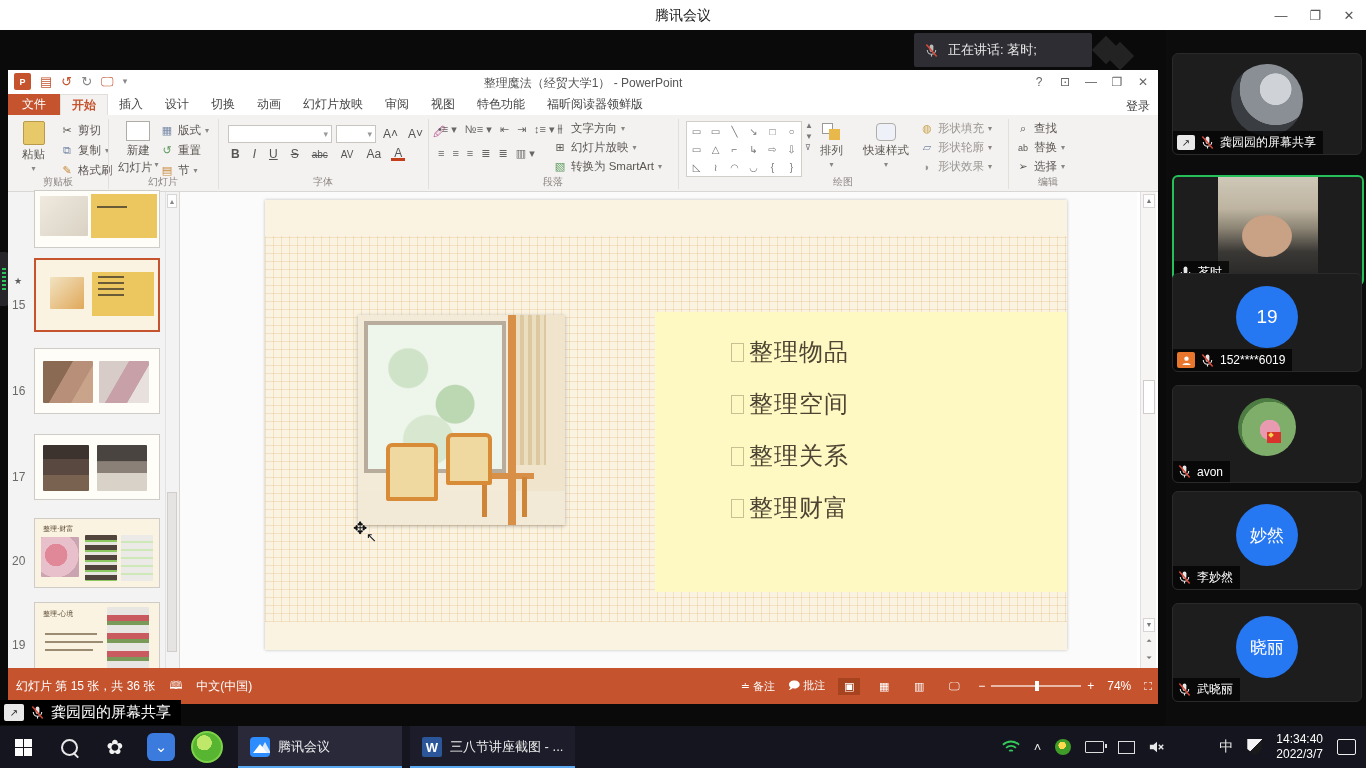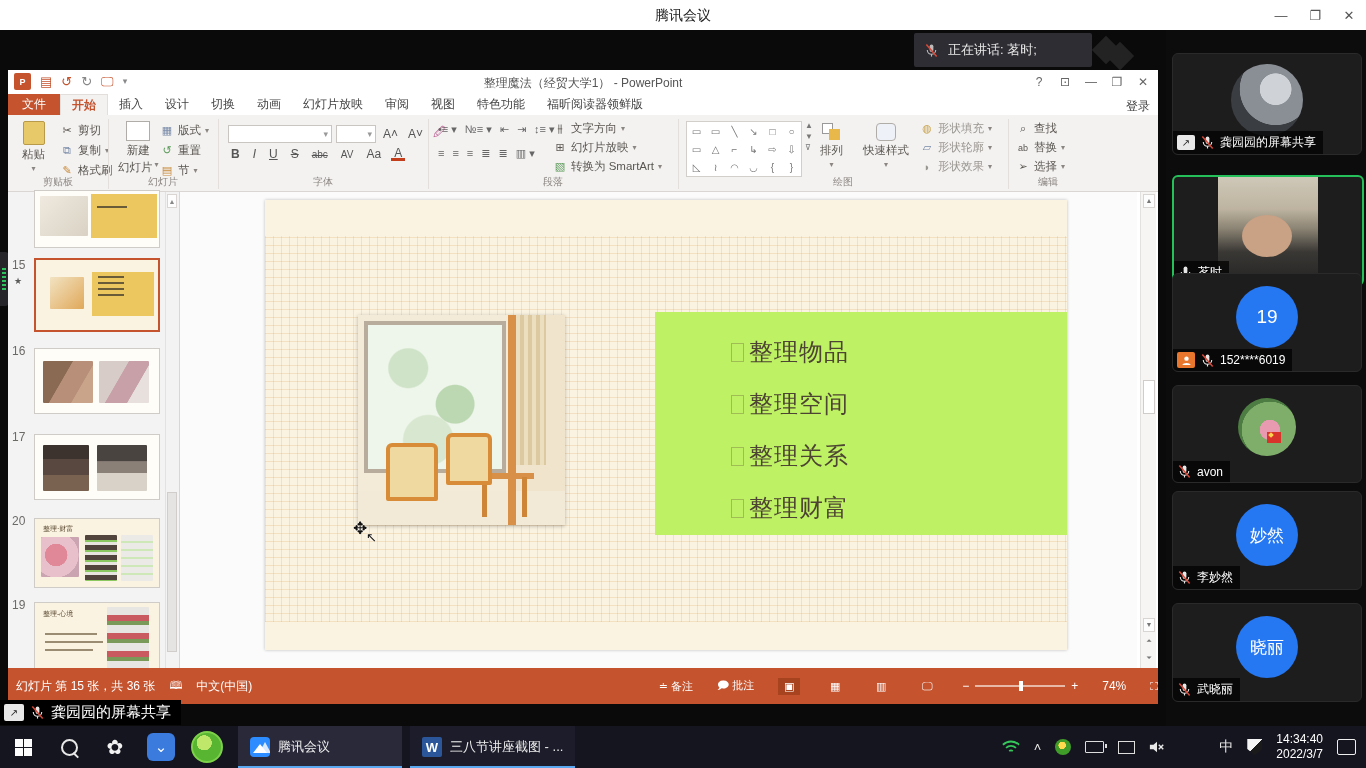--- a/index.html
+++ b/index.html
@@ -63,37 +63,37 @@
             font-size:10px;color:#777;align-items:center;justify-items:center;}
   .bigbtn{display:flex;flex-direction:column;align-items:center;gap:2px;font-size:11.5px;color:#5a5752;}
   .caret{font-size:8px;color:#8a8682;}
 
   
   .thumb-panel{left:0;top:122px;width:172px;height:476px;background:#f3f3f3;border-right:1px solid #d9d6d3;}
   .tscroll{position:absolute;right:1px;top:0;width:13px;height:100%;background:#f3f3f3;border-left:1px solid #e4e2e0;}
   .tscroll .up{position:absolute;top:2px;left:1px;width:10px;height:14px;background:#fdfdfd;border:1px solid #d8d5d2;
                font-size:7px;color:#888;text-align:center;line-height:13px;}
   .tscroll .thumb{position:absolute;top:300px;left:1px;width:10px;height:160px;background:#e6e4e2;border:1px solid #d0cdca;}
-  .tnum{position:absolute;left:4px;font-size:12px;color:#6c6a67;}
+  .tnum{position:absolute;left:4px;font-size:12px;color:#6c6a67;margin-top:40px;}
   .tstar{position:absolute;left:6px;font-size:9px;color:#5a5a58;}
   .thumb-slide{position:absolute;left:26px;width:126px;background:#fffdf8;border:1px solid #cfccc8;}
   .thumb-slide.sel{border:2px solid #C4532E;}
   .mini-yellow{position:absolute;background:#ecc65e;}
   .mini-dash{height:2px;background:#6a5b38;margin:4px 6px 0 6px;}
   .mini-photo{position:absolute;border-radius:1px;}
 
   
   .slide-area{left:172px;top:122px;width:957px;height:476px;background:#fbfbfb;}
   .canvas{position:absolute;left:85px;top:8px;width:802px;height:450px;background:#FBF3E1;
           box-shadow:0 0 3px rgba(0,0,0,.25);}
   .gridband{position:absolute;left:0;right:0;top:36px;bottom:28px;
      background-image:
        repeating-linear-gradient(0deg, rgba(214,158,82,.22) 0 1px, transparent 1px 8px),
        repeating-linear-gradient(90deg, rgba(214,158,82,.22) 0 1px, transparent 1px 8px);}
-  .ybox{position:absolute;left:390px;top:112px;width:412px;height:223px;background:#bef264;
+  .ybox{position:absolute;left:390px;top:112px;width:412px;height:280px;background:#fef9c3;
         padding:14px 0 0 76px;}
   .yitem{display:flex;align-items:center;height:52px;font-size:24px;color:#4e4433;letter-spacing:1px;}
   .tofu{display:inline-block;width:13px;height:19px;border:1.5px solid rgba(110,100,60,.38);margin-right:5px;flex:none;}
   .photo{position:absolute;left:93px;top:115px;width:207px;height:210px;background:#f3ead8;
          box-shadow:0 1px 4px rgba(0,0,0,.28);overflow:hidden;}
   .ph-win{position:absolute;left:6px;top:6px;width:142px;height:152px;border:4px solid #b8ac9c;
      background:
        radial-gradient(circle at 30% 30%, #cfe3c8 0 14%, transparent 15%),
        radial-gradient(circle at 65% 55%, #bcd8b2 0 16%, transparent 17%),
        radial-gradient(circle at 45% 80%, #d8e8d0 0 18%, transparent 19%),
@@ -114,21 +114,21 @@
   .vscroll{left:1132px;top:122px;width:16px;height:476px;background:#f6f5f4;border-left:1px solid #e3e1df;}
   .vs-btn{position:absolute;left:2px;width:12px;height:14px;background:#fdfdfd;border:1px solid #d8d5d2;
           font-size:7px;color:#777;text-align:center;line-height:12px;}
   .vs-thumb{position:absolute;left:2px;top:188px;width:12px;height:34px;background:#fff;border:1px solid #cfccc9;}
   .collapse-ribbon{position:absolute;right:10px;top:106px;font-size:10px;color:#777;}
 
   
   .statusbar{left:0;top:598px;width:100%;height:36px;background:#C4532E;color:#fff;
              display:flex;align-items:center;font-size:12px;}
   .sb-left{display:flex;align-items:center;gap:14px;padding-left:8px;}
-  .sb-right{margin-left:auto;display:flex;align-items:center;gap:24px;}
+  .sb-right{margin-left:auto;display:flex;align-items:center;gap:13px;padding-right:6px;}
   .sb-ic{font-size:11px;}
   .sb-view{width:22px;text-align:center;font-size:11px;padding:2px 0;}
   .sb-view.sel{background:#a8431f;}
   .zoomline{display:flex;align-items:center;gap:6px;}
   .zl-track{width:90px;height:2px;background:#e7b9a6;position:relative;}
   .zl-thumb{position:absolute;left:44px;top:-4px;width:4px;height:10px;background:#fff;}
 
   
   .sidebar{left:1166px;top:30px;width:200px;height:696px;background:#0c0c0c;}
   .tile{position:absolute;left:6px;width:188px;background:#1d1d1d;border-radius:6px;overflow:hidden;border:1px solid #2a2a2a;}

